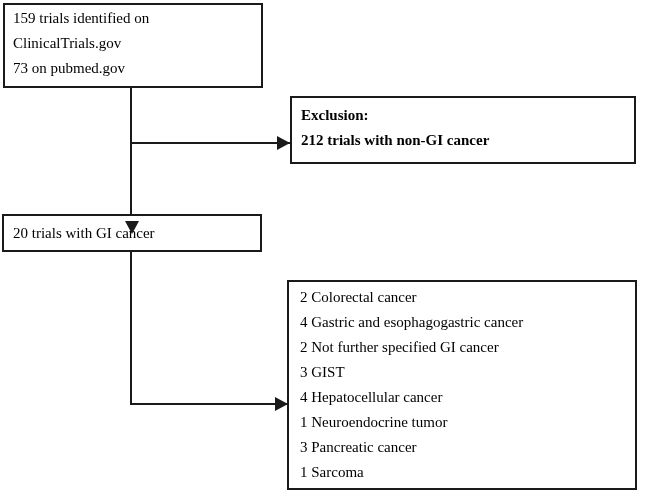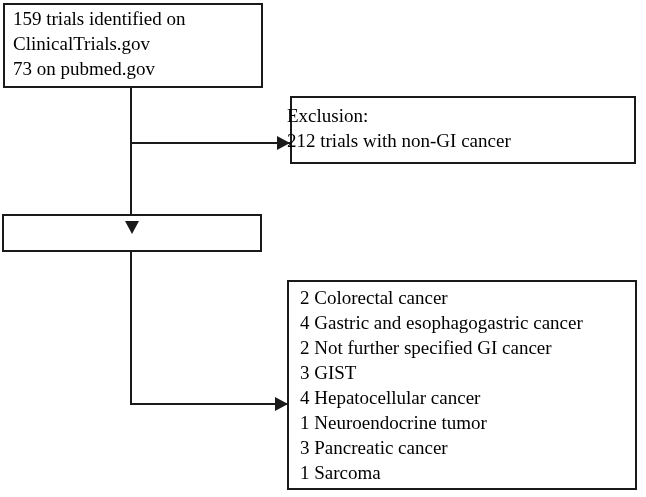--- a/index.html
+++ b/index.html
@@ -21,32 +21,32 @@
   }
   .box {
     position: absolute;
     box-sizing: border-box;
     border: 2px solid #1a1a1a;
     background: #ffffff;
     z-index: 3;
   }
   .box-text {
     position: absolute;
-    font-size: 19px;
+    font-size: 15px;
     line-height: 25px;
     white-space: pre;
     color: #000000;
     z-index: 4;
   }
   
   #node-identified      { left: 3px;   top: 3px;   width: 260px; height: 85px; }
   #node-identified-text { left: 13px;  top: 6px;   }
 
   #node-exclusion       { left: 290px; top: 96px;  width: 346px; height: 68px; }
-  #node-exclusion-text  { left: 287px; top: 103px; }
+  #node-exclusion-text  { left: 301px; top: 103px; font-weight: bold; }
 
   #node-gi              { left: 2px;   top: 214px; width: 260px; height: 38px; }
   #node-gi-text         { left: 13px;  top: 221px; }
 
   #node-breakdown       { left: 287px; top: 280px; width: 350px; height: 210px; }
   #node-breakdown-text  { left: 300px; top: 285px; font-family: Liberation Serif, serif; }
 
   
   .line-v {
     position: absolute;
@@ -98,20 +98,21 @@
   <div class="box" id="node-identified"></div>
   <div class="box-text" id="node-identified-text">159 trials identified on
 ClinicalTrials.gov
 73 on pubmed.gov</div>
 
   <div class="box" id="node-exclusion"></div>
   <div class="box-text" id="node-exclusion-text">Exclusion:
 212 trials with non-GI cancer</div>
 
   <div class="box" id="node-gi"></div>
+  <div class="box-text" id="node-gi-text">20 trials with GI cancer</div>
 
   <div class="box" id="node-breakdown"></div>
   <div class="box-text" id="node-breakdown-text">2 Colorectal cancer
 4 Gastric and esophagogastric cancer
 2 Not further specified GI cancer
 3 GIST
 4 Hepatocellular cancer
 1 Neuroendocrine tumor
 3 Pancreatic cancer
 1 Sarcoma</div>

